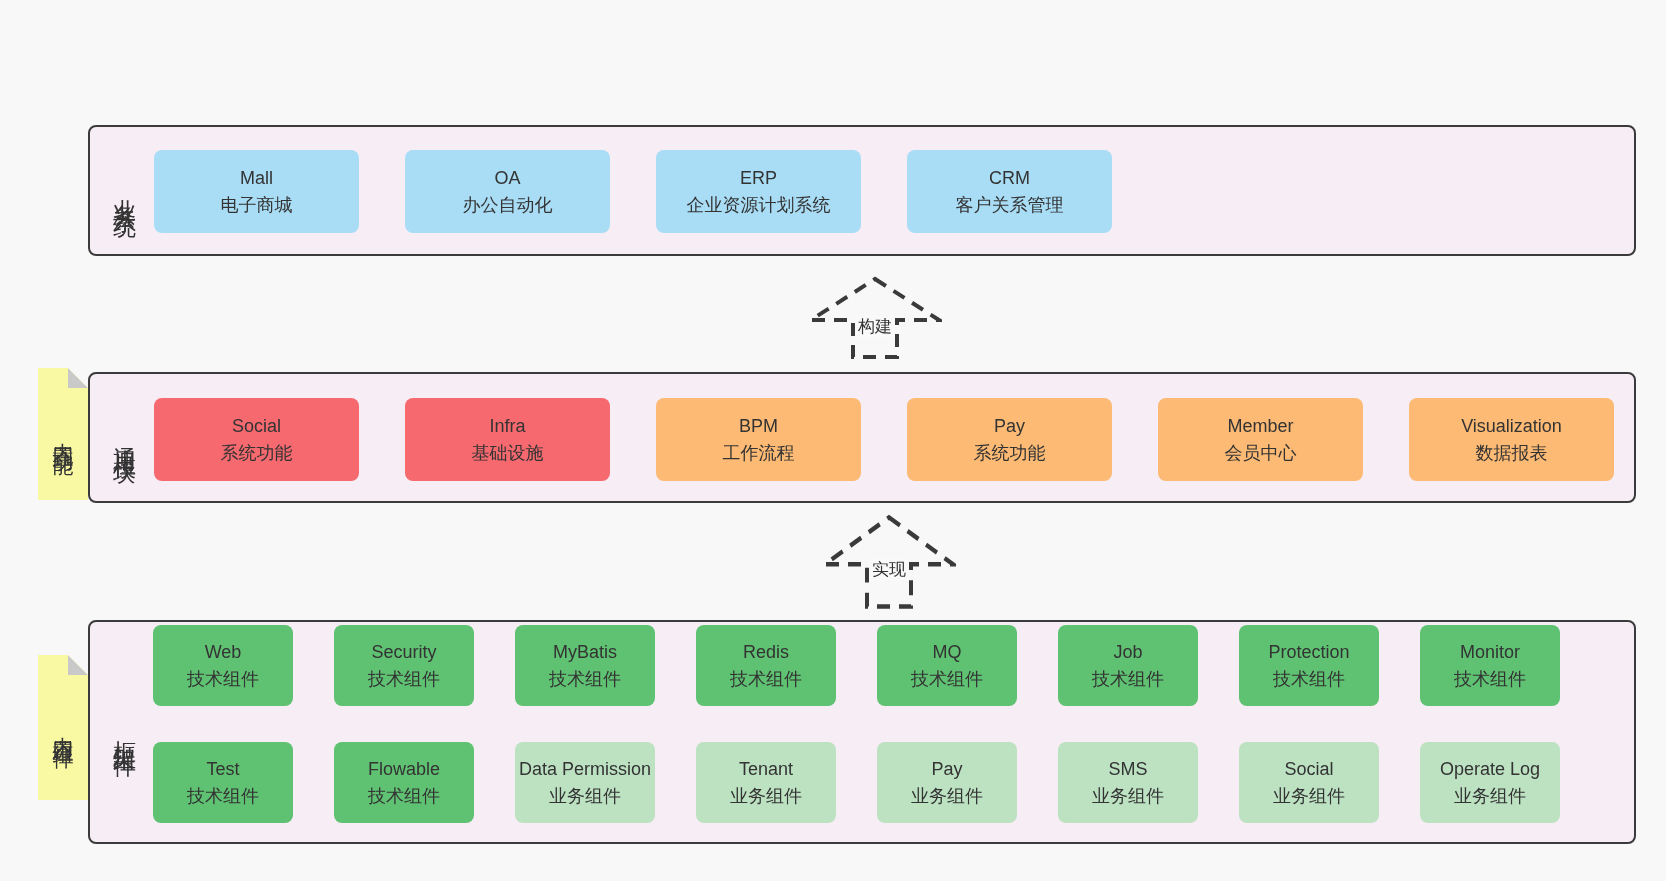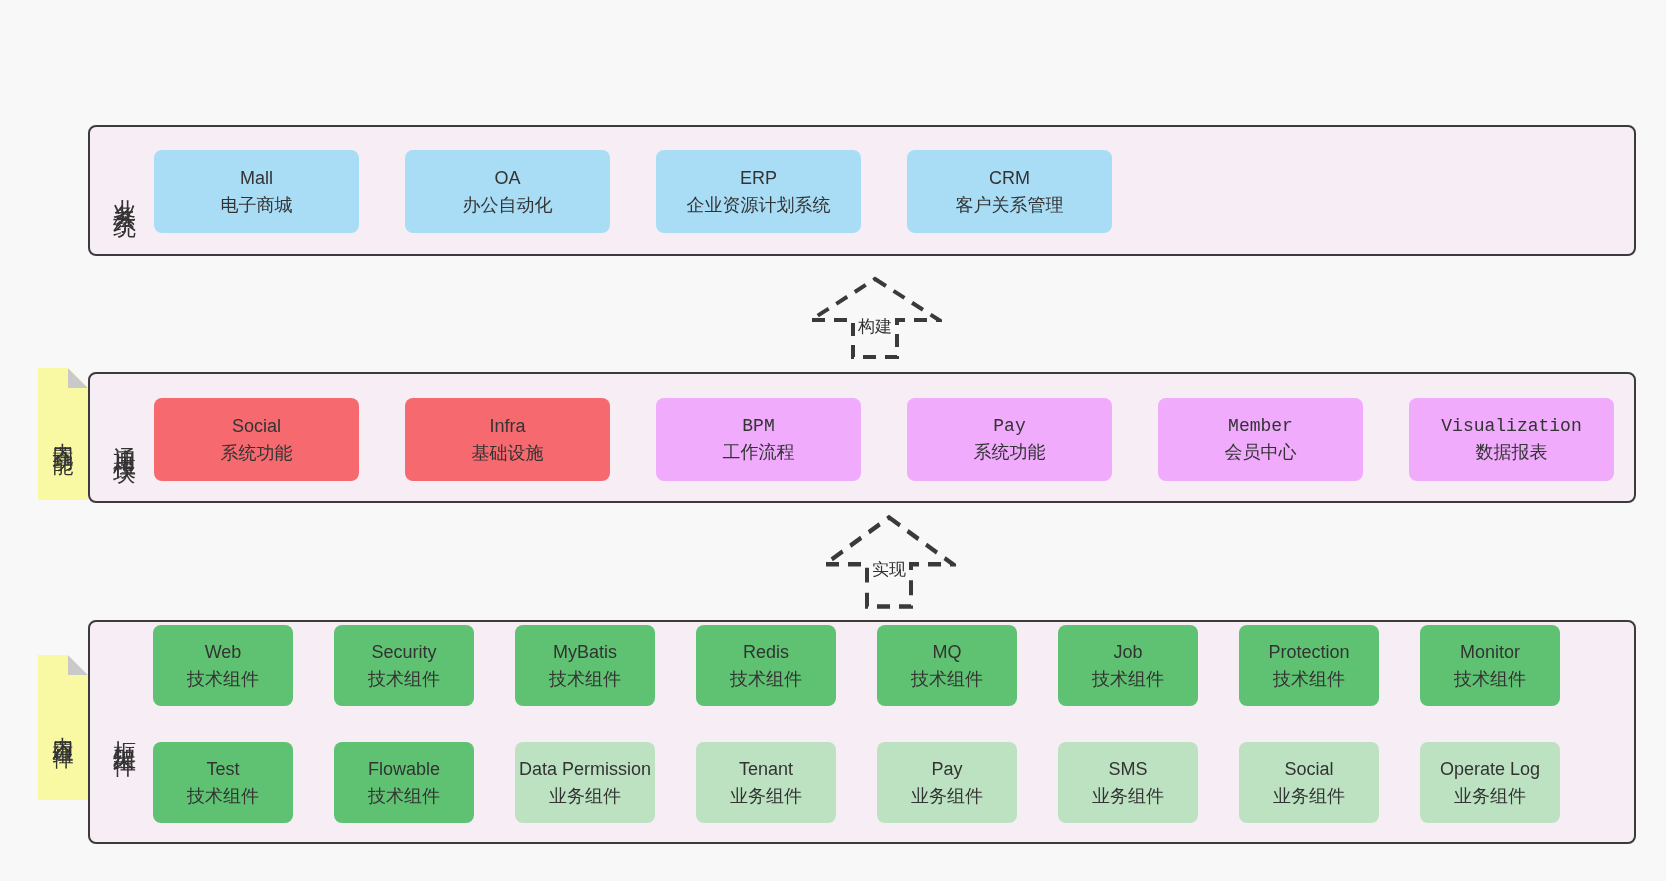--- a/index.html
+++ b/index.html
@@ -59,21 +59,21 @@
     font-size:18px;
     line-height:27px;
     color:#333;
     box-sizing:border-box;
     padding:0 0;
   }
   .box.wide{width:205px;height:83px;}
   .box.narrow{width:140px;height:81px;}
   .blue {background:#a9ddf6;}
   .red  {background:#f5696f;}
-  .pink {background:#f0abfc;font-family:Liberation Mono, monospace;}
+  .pink {background:#fdba74;}
   .gdark{background:#5fc272;}
   .glite{background:#bce2c2;}
 
   
   .note{
     position:absolute;
     left:38px;
     width:50px;
     background:#f9f9a3;
     clip-path:polygon(0 0, calc(100% - 20px) 0, 100% 20px, 100% 100%, 0 100%);

